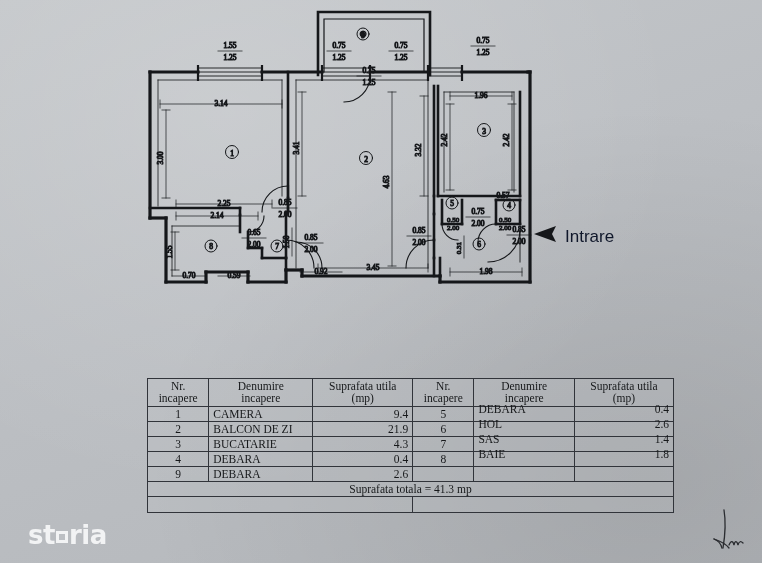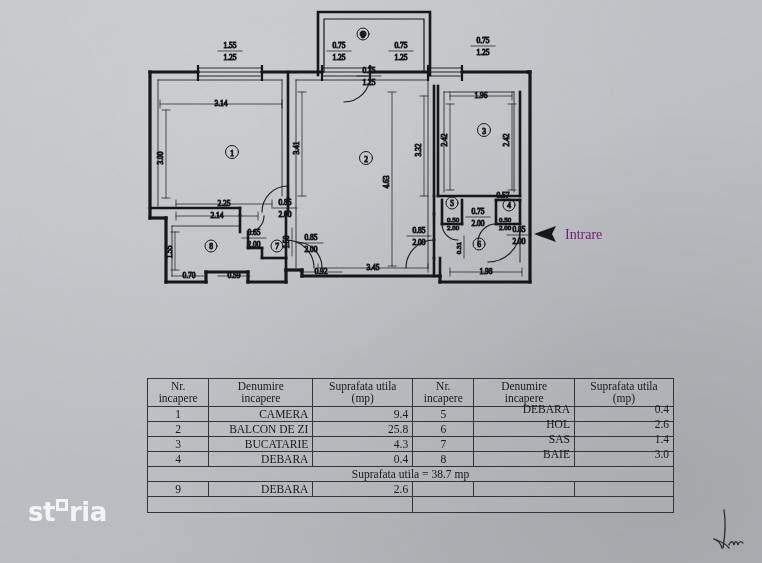--- a/index.html
+++ b/index.html
@@ -27,47 +27,47 @@
     color:#16181a;
   }
   table.areas td,table.areas th{
     border:1px solid #31343a;
     padding:1px 4px;
     font-weight:normal;
     background:rgba(190,193,197,0.30);
   }
   .hd{text-align:center;line-height:1.08;padding:3px 2px 4px;font-size:11.5px;}
   .num{text-align:center;}
-  .nm{text-align:right;padding-left:6px;}
+  .nm{text-align:left;padding-left:6px;}
   .ar{text-align:right;}
   .tot{text-align:center;font-size:11.5px;padding:2px 0 3px;}
   .blank{height:13px;}
   .rcell{position:relative;}
   .rcell span{position:relative;top:-5px;display:block;}
 
   #storia{
-    position:absolute;left:28px;top:497px;
+    position:absolute;left:28px;top:520px;
     font-family:"DejaVu Sans", sans-serif;
     font-weight:bold;font-size:26px;letter-spacing:-0.5px;
     color:#f2f3f4;
-    display:flex;
+    display:flex;align-items:center;
   }
   #storia .sq{
     display:inline-block;width:12px;height:12px;background:#f2f3f4;
     margin:0 1px;position:relative;top:2px;
   }
   #storia .sq i{
     position:absolute;left:3px;top:3px;width:6px;height:6px;
     background:#bcbfc3;display:block;
   }
   #sig{position:absolute;left:700px;top:508px;}
   #intrare{
     position:absolute;left:565px;top:227px;
-    font-size:14px;color:#701a75;
-    font-family:Liberation Serif, serif;
+    font-size:17px;color:#0f172a;
+    font-family:Liberation Sans, sans-serif;
   }
   .dimtxt{font-size:7px;fill:#14161a;font-family:"Liberation Serif",serif;}
   .dimtxt2{font-size:7.5px;fill:#14161a;font-family:"Liberation Serif",serif;}
   .roomnum{font-size:8px;fill:#101214;font-family:"Liberation Serif",serif;text-anchor:middle;}
 </style>
 </head>
 <body>
 
 <div id="paper"></div>
 
@@ -395,21 +395,21 @@
             <span>DEBARA</span>
           </td>
         <td class="ar rcell">
             <span>0.4</span>
           </td>
       </tr>
 
       <tr>
         <td class="num">2</td>
         <td class="nm">BALCON DE ZI</td>
-        <td class="ar">25.8</td>
+        <td class="ar">21.9</td>
         <td class="num">6</td>
         <td class="nm rcell">
             <span>HOL</span>
           </td>
         <td class="ar rcell">
             <span>2.6</span>
           </td>
       </tr>
 
       <tr>
@@ -427,37 +427,37 @@
 
       <tr>
         <td class="num">4</td>
         <td class="nm">DEBARA</td>
         <td class="ar">0.4</td>
         <td class="num">8</td>
         <td class="nm rcell">
             <span>BAIE</span>
           </td>
         <td class="ar rcell">
-            <span>3.0</span>
-          </td>
-      </tr>
-
-      <tr>
-        <td class="tot" colspan="6">Suprafata utila = 38.7 mp</td>
-      </tr>
+            <span>1.8</span>
+          </td>
+      </tr>
+
 
       <tr>
         <td class="num">9</td>
         <td class="nm">DEBARA</td>
         <td class="ar">2.6</td>
         <td>&nbsp;</td>
         <td>&nbsp;</td>
         <td>&nbsp;</td>
       </tr>
 
+      <tr>
+        <td class="tot" colspan="6">Suprafata totala = 41.3 mp</td>
+      </tr>
 
       <tr>
         <td class="blank" colspan="3">&nbsp;</td>
         <td class="blank" colspan="3">&nbsp;</td>
       </tr>
     </tbody>
   </table>
 </div>
 
 <div id="storia">

